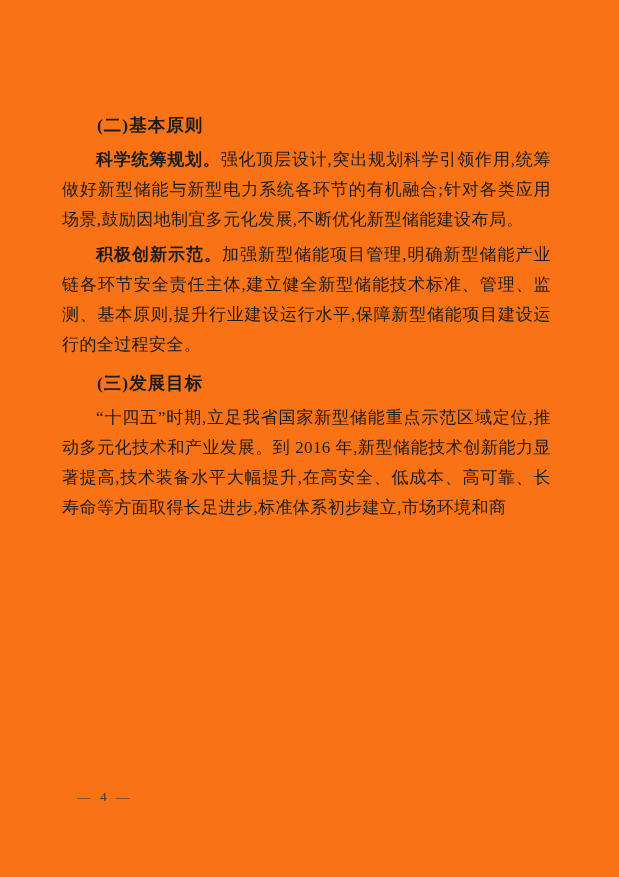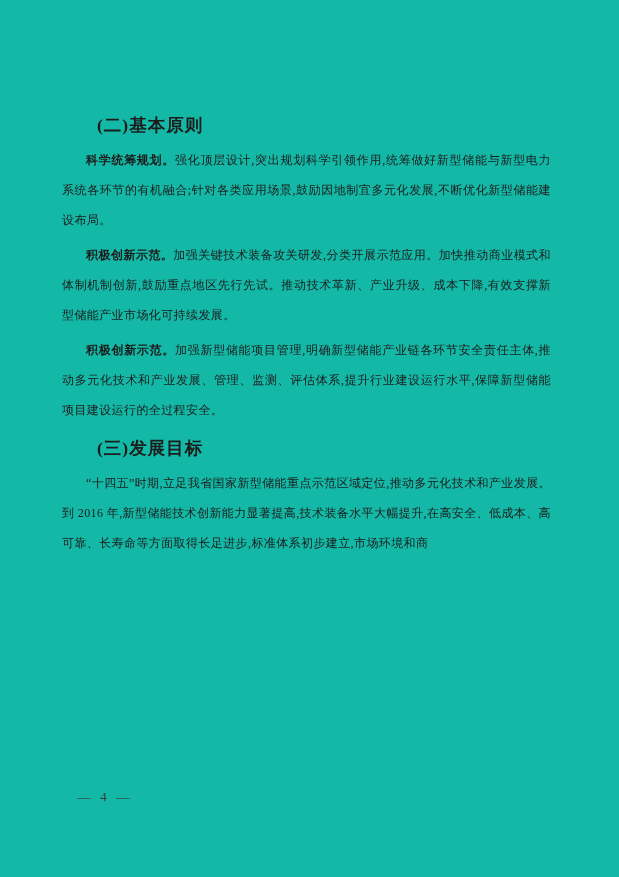--- a/index.html
+++ b/index.html
@@ -11,21 +11,21 @@
     height: 877px;
     background: #ffffff;
     position: relative;
     overflow: hidden;
     font-family: "Liberation Serif", "DejaVu Serif", serif;
     color: #1c1c1c;
   }
   .page {
     position: absolute;
     inset: 0;
-    background: #14b8a6;
+    background: #f97316;
   }
   .content {
     position: absolute;
     left: 62px;
     top: 110px;
     width: 489px;
   }
   .sec-heading {
     font-size: 17.5px;
     font-weight: bold;
@@ -33,21 +33,21 @@
     padding: 0;
     line-height: 30px;
     text-indent: 2em;
     letter-spacing: 1px;
   }
   .sec-heading.goals {
     margin-top: 8px;
   }
   .para {
     margin: 5px 0;
-    font-size: 12px;
+    font-size: 17px;
     line-height: 30px;
     text-align: justify;
     text-indent: 2em;
     letter-spacing: 0.4px;
   }
   .para .lead {
     font-weight: bold;
   }
   .footer-pagenum {
     position: absolute;
@@ -61,24 +61,23 @@
 </head>
 <body>
 
 <div class="page">
   <div class="content">
 
     <h2 class="sec-heading">(二)基本原则</h2>
 
     <p class="para"><b class="lead">科学统筹规划。</b><span>强化顶层设计,突出规划科学引领作用,统筹做好新型储能与新型电力系统各环节的有机融合;针对各类应用场景,鼓励因地制宜多元化发展,不断优化新型储能建设布局。</span></p>
 
-    <p class="para"><b class="lead">积极创新示范。</b><span>加强关键技术装备攻关研发,分类开展示范应用。加快推动商业模式和体制机制创新,鼓励重点地区先行先试。推动技术革新、产业升级、成本下降,有效支撑新型储能产业市场化可持续发展。</span></p>
 
 
-    <p class="para"><b class="lead">积极创新示范。</b><span>加强新型储能项目管理,明确新型储能产业链各环节安全责任主体,推动多元化技术和产业发展、管理、监测、评估体系,提升行业建设运行水平,保障新型储能项目建设运行的全过程安全。</span></p>
+    <p class="para"><b class="lead">积极创新示范。</b><span>加强新型储能项目管理,明确新型储能产业链各环节安全责任主体,建立健全新型储能技术标准、管理、监测、基本原则,提升行业建设运行水平,保障新型储能项目建设运行的全过程安全。</span></p>
 
     <h2 class="sec-heading goals">(三)发展目标</h2>
 
     <p class="para"><span>“十四五”时期,立足我省国家新型储能重点示范区域定位,推动多元化技术和产业发展。到 2016 年,新型储能技术创新能力显著提高,技术装备水平大幅提升,在高安全、低成本、高可靠、长寿命等方面取得长足进步,标准体系初步建立,市场环境和商</span></p>
 
   </div>
 
   <div class="footer-pagenum">— 4 —</div>
 </div>
 

